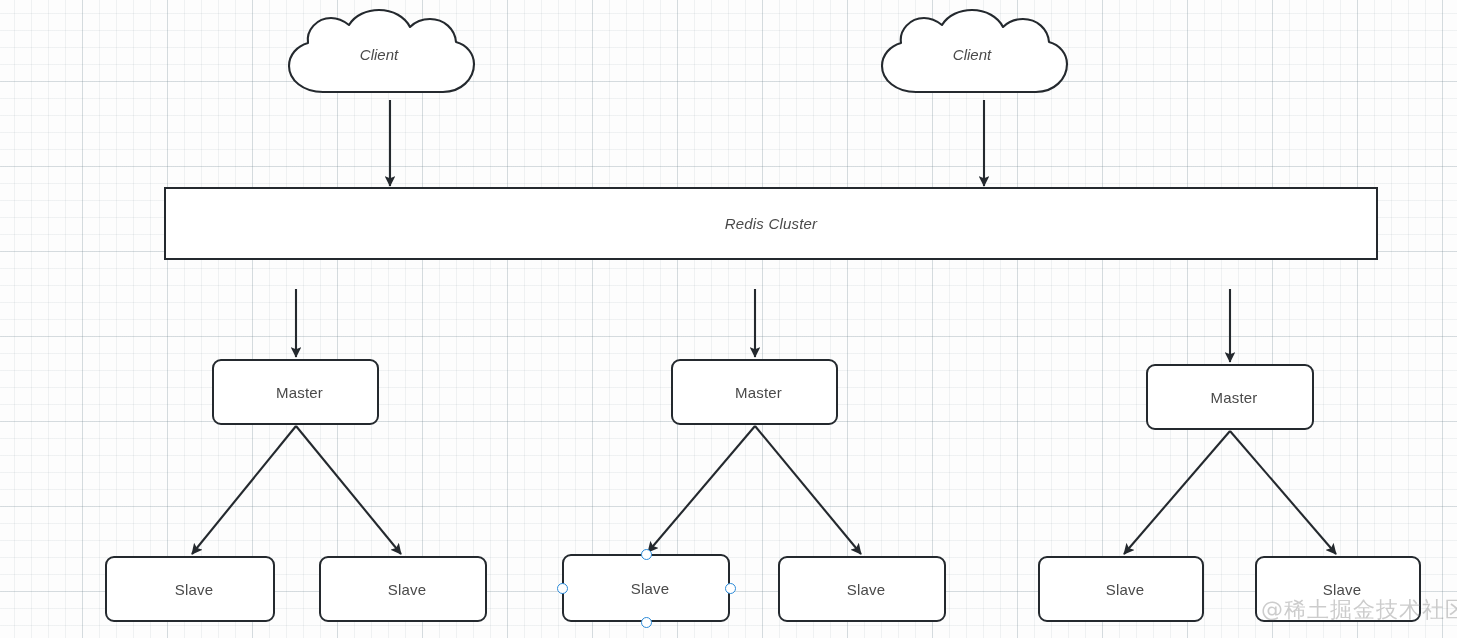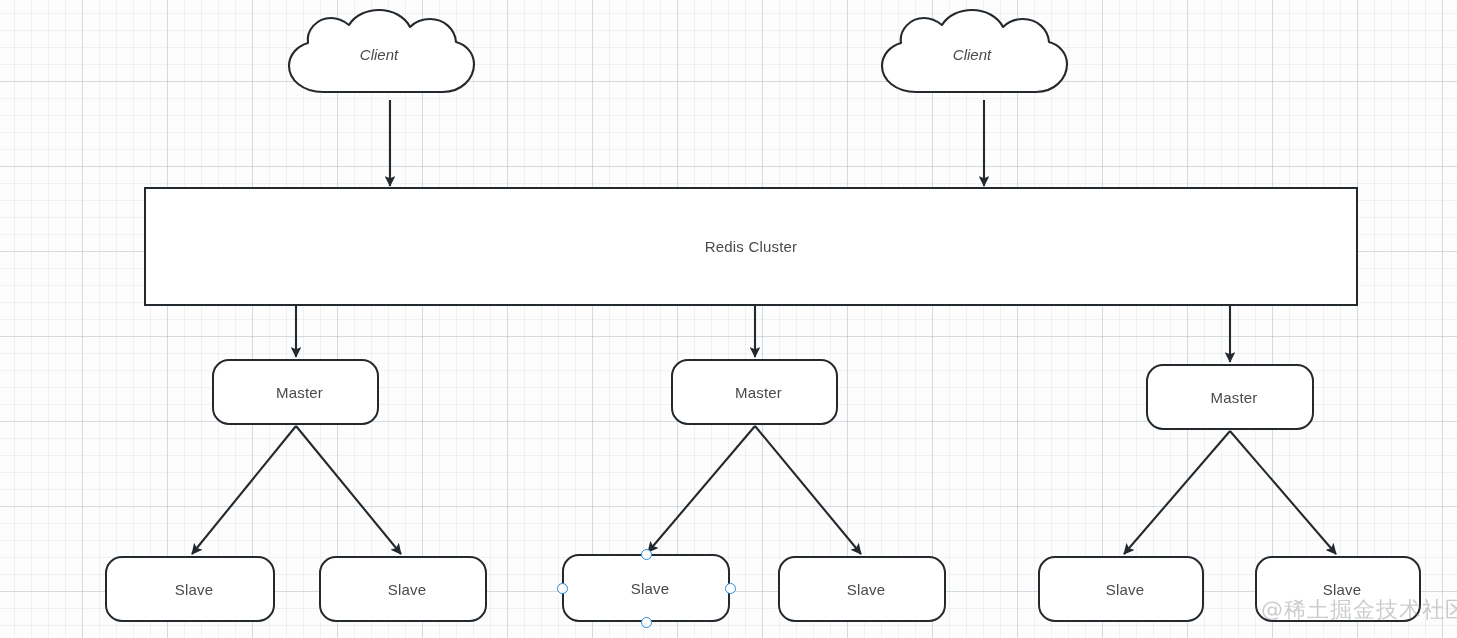--- a/index.html
+++ b/index.html
@@ -37,21 +37,21 @@
     box-sizing: border-box;
     background: #ffffff;
     border: 2px solid #24292e;
     display: flex;
     align-items: center;
     justify-content: center;
     color: #4a4a4a;
     font-size: 15px;
     letter-spacing: .2px;
   }
-  .node.rounded { border-radius: 17px; padding-left: 8px; }
+  .node.rounded { border-radius: 9px; padding-left: 8px; }
   .node.sharp { border-radius: 0; }
   .node.banner { font-size: 15px; }
   .cloud-wrap {
     position: absolute;
     font-style: italic;
   }
   .cloud-label {
     position: absolute;
     left: 0;
     top: 0;
@@ -125,21 +125,21 @@
   <div class="cloud-wrap" id="client-1" style="left: 874px; top: 8px; width: 196px; height: 92px;">
     <svg width="196" height="92" viewBox="0 0 196 92">
       <path d="M42,84 C22,84 8,72 8,58 C8,47 16,38 27,35 C25,22 36,10 50,10
                C57,10 63,13 68,17 C74,7 86,2 98,2 C112,2 124,9 129,19
                C134,14 141,11 149,11 C163,11 174,21 175,34
                C186,37 193,46 193,56 C193,71 180,84 162,84 Z" fill="#ffffff" stroke="#24292e" stroke-width="2.1" stroke-linejoin="round"></path>
     </svg>
     <div class="cloud-label">Client</div>
   </div>
 
-  <div class="node sharp banner" id="cluster-node" style="left: 144px; top: 187px; width: 1214px; height: 119px;">
+  <div class="node sharp banner" id="cluster-node" style="left: 164px; top: 187px; width: 1214px; height: 73px; font-style: italic;">
     <span>Redis Cluster</span>
   </div>
 
   <div class="node rounded" id="master-0" style="left: 212px; top: 359px; width: 167px; height: 66px;">
     <span>Master</span>
   </div>
   <div class="node rounded" id="master-1" style="left: 671px; top: 359px; width: 167px; height: 66px;">
     <span>Master</span>
   </div>
   <div class="node rounded" id="master-2" style="left: 1146px; top: 364px; width: 168px; height: 66px;">

